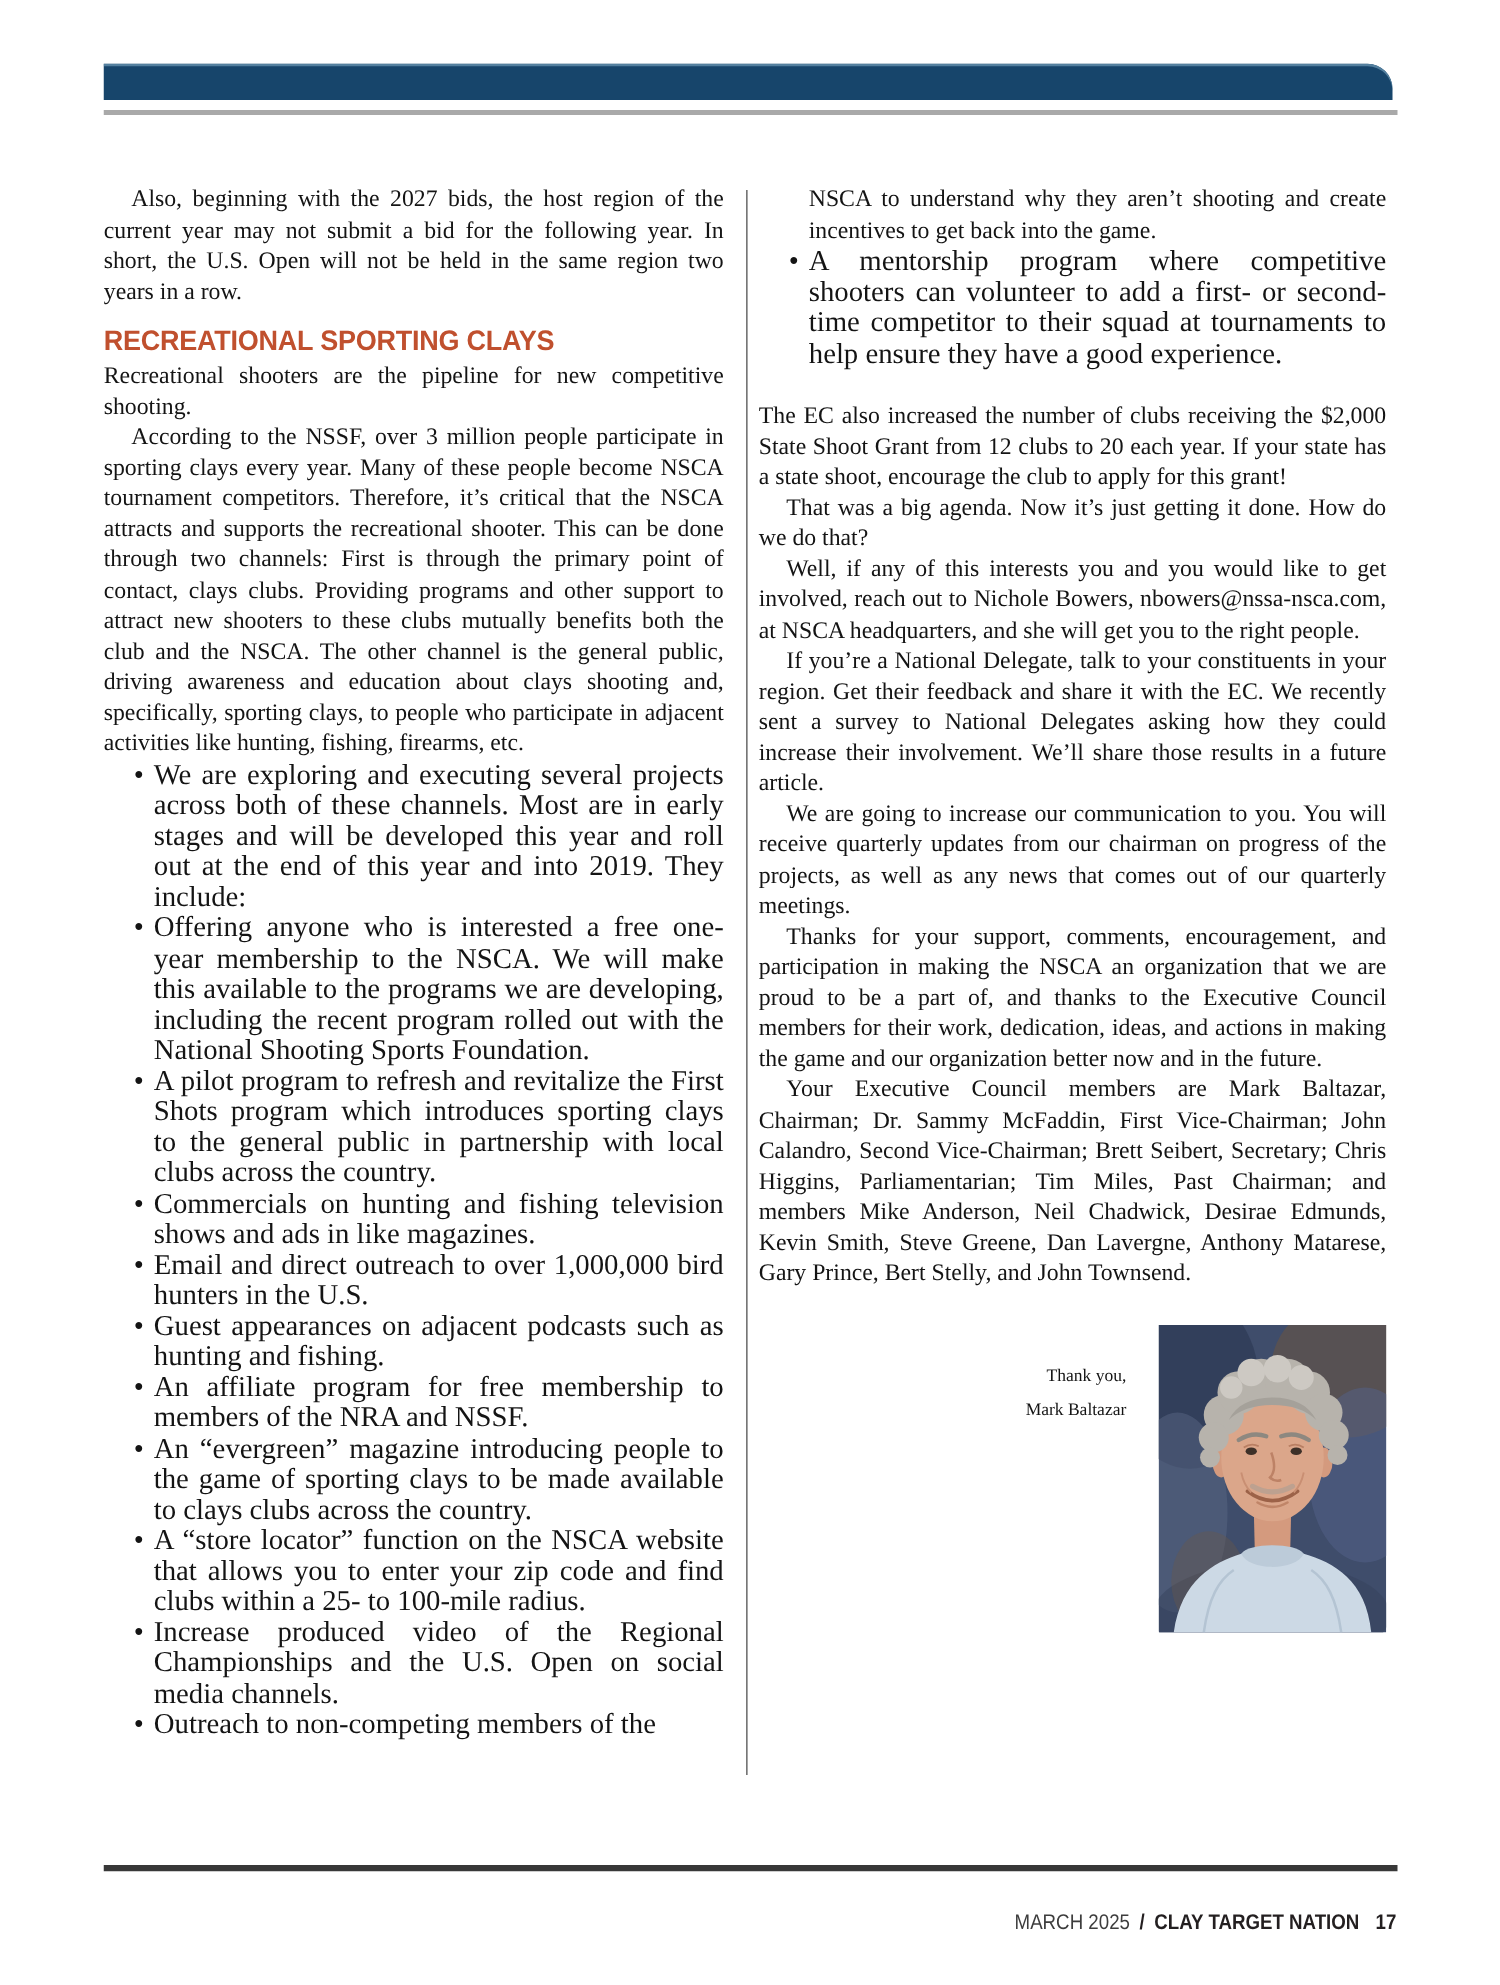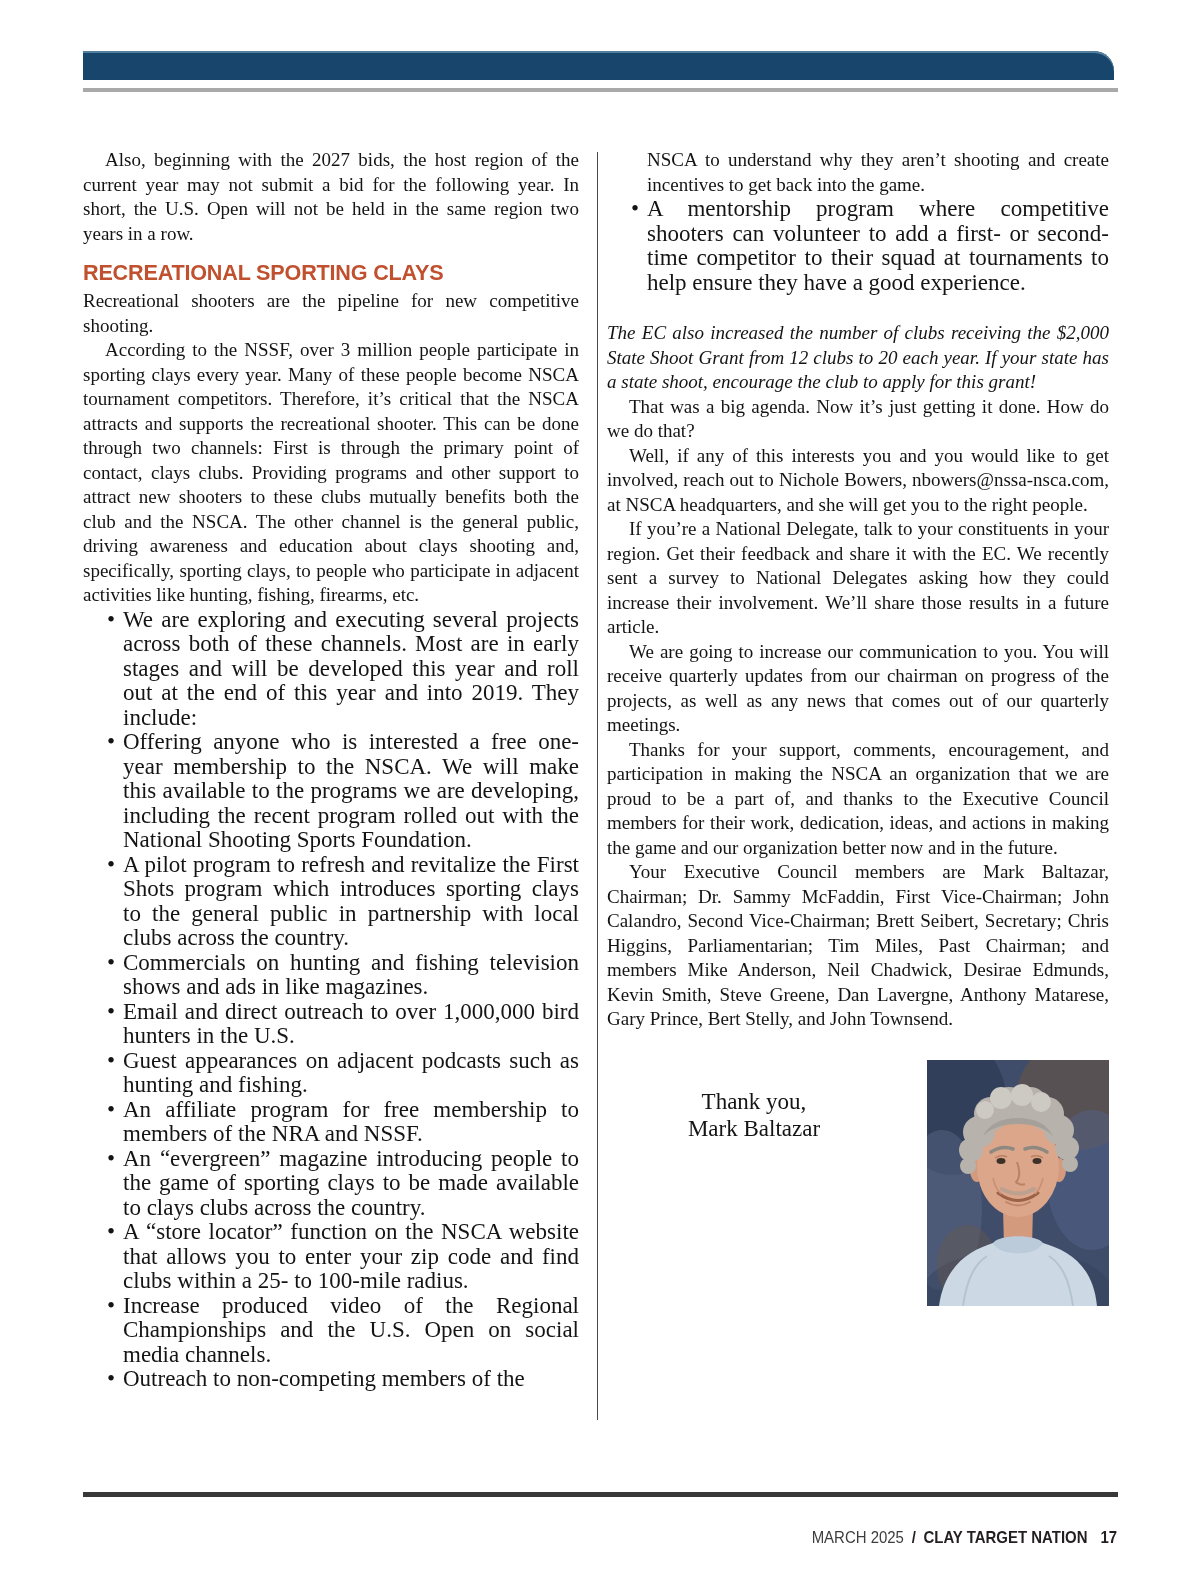--- a/index.html
+++ b/index.html
@@ -26,26 +26,26 @@
     margin:14px 0 3px 0; font-family:"Liberation Sans", sans-serif; font-weight:bold;
     font-size:22.5px; color:#c0502e; letter-spacing:-0.2px;
     transform:scaleX(0.96); transform-origin:left center; white-space:nowrap;
   }
   ul.bullets { list-style:none; margin:0; padding:0; }
   ul.bullets li {
     position:relative; padding-left:40px; font-size:23px; line-height:24.5px; text-align:justify;
   }
   ul.bullets li::before { content:"\2022"; position:absolute; left:24px; top:0; }
   .continuation { margin-left:40px; text-indent:0; }
-  .gap-para { margin-top:26px;font-style:italic; }
+  .gap-para { margin-top:26px; }
 
   .sig-photo-row { display:flex; margin-top:28px; }
   .signature {
-    flex:1 1 auto; text-align:center; padding:28px 26px 0 0;
-    font-size:23px; line-height:27px;
+    flex:1 1 auto; text-align:right; padding:28px 26px 0 0;
+    font-size:14px; line-height:27px;
   }
   .photo-frame { flex:0 0 auto; width:182px; height:246px; }
 
   .footer-rule {
     position:absolute; left:83px; top:1492px; width:1035px; height:5px; background:#383838;
   }
   .footer-line {
     position:absolute; right:83px; top:1528px;
     font-family:"Liberation Sans", sans-serif; font-size:17px; color:#231f20;
     transform:scaleX(0.88); transform-origin:right center; white-space:nowrap;

